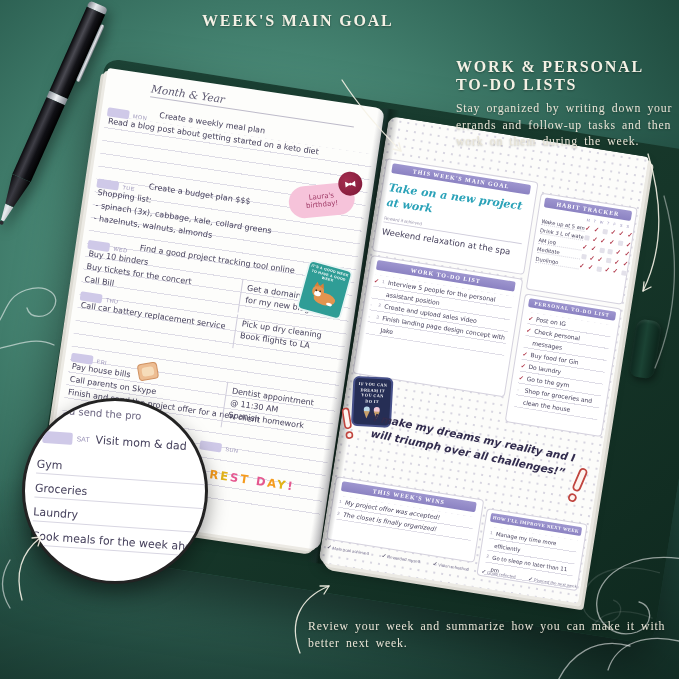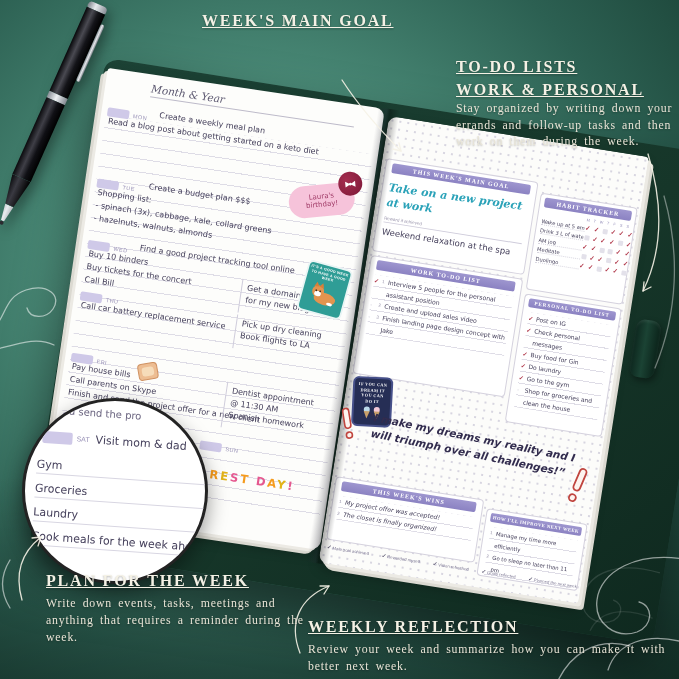--- a/index.html
+++ b/index.html
@@ -5,21 +5,21 @@
   html,body{margin:0;padding:0;background:#222;}
   .stage{position:relative;width:679px;height:679px;overflow:hidden;
     font-family:"Liberation Sans",sans-serif;
     background:
       linear-gradient(to bottom, rgba(0,0,0,0) 70%, rgba(0,0,0,.28) 100%),
       radial-gradient(circle at 38% 42%, #63a492 0%, #4a8a77 35%, #2c6052 68%, #193f33 100%);}
   
   .callout{position:absolute;z-index:11;color:#e9e5d7;}
   .callout .h{font-family:"Liberation Serif",serif;font-weight:bold;color:#f4f1e5;
     font-size:16px;letter-spacing:1.8px;line-height:1.15;margin:0 0 5px;
-    text-shadow:0 1px 2px rgba(0,0,0,.35);text-decoration:underline;}
+    text-shadow:0 1px 2px rgba(0,0,0,.35);}
   .callout p{font-family:"Liberation Serif",serif;font-size:11.8px;line-height:1.42;
     letter-spacing:.8px;word-spacing:2.5px;margin:0;text-shadow:0 1px 2px rgba(0,0,0,.3);}
   #co-goal{left:202px;top:12px;width:268px;}
   #co-todo{left:456px;top:58px;width:224px;}
   #co-plan{left:46px;top:572px;width:262px;}
   #co-reflect{left:308px;top:618px;width:362px;}
   
   .pen{position:absolute;left:-48px;top:-10px;width:200px;height:270px;z-index:12;
     filter:drop-shadow(4px 6px 6px rgba(0,0,0,.35));}
   .pen-inner{position:absolute;left:88px;top:4px;width:20px;height:240px;
@@ -522,25 +522,20 @@
       <path d="M41,537 l-9,1 M41,537 l-3,9"></path>
       <path d="M300,653 C288,622 300,598 329,586"></path>
       <path d="M329,586 l-9,0 M329,586 l-5,8"></path>
     </g>
   </svg>
 
   <div class="callout" id="co-goal">
     <div class="h">WEEK'S MAIN GOAL</div>
   </div>
   <div class="callout" id="co-todo">
+    <div class="h" style="margin-bottom:0;">WORK &amp; PERSONAL</div>
     <div class="h">TO-DO LISTS</div>
-    <div class="h" style="margin-bottom:0;">WORK &amp; PERSONAL</div>
     <p>Stay organized by writing down your errands and follow-up tasks and then work on them during the week.</p>
   </div>
-  <div class="callout" id="co-plan">
-    <div class="h">PLAN FOR THE WEEK</div>
-    <p>Write down events, tasks, meetings and anything that requires a reminder during the week.</p>
-  </div>
   <div class="callout" id="co-reflect">
-    <div class="h">WEEKLY REFLECTION</div>
     <p>Review your week and summarize how you can make it with better next week.</p>
   </div>
 </div>
 
 </body></html>

